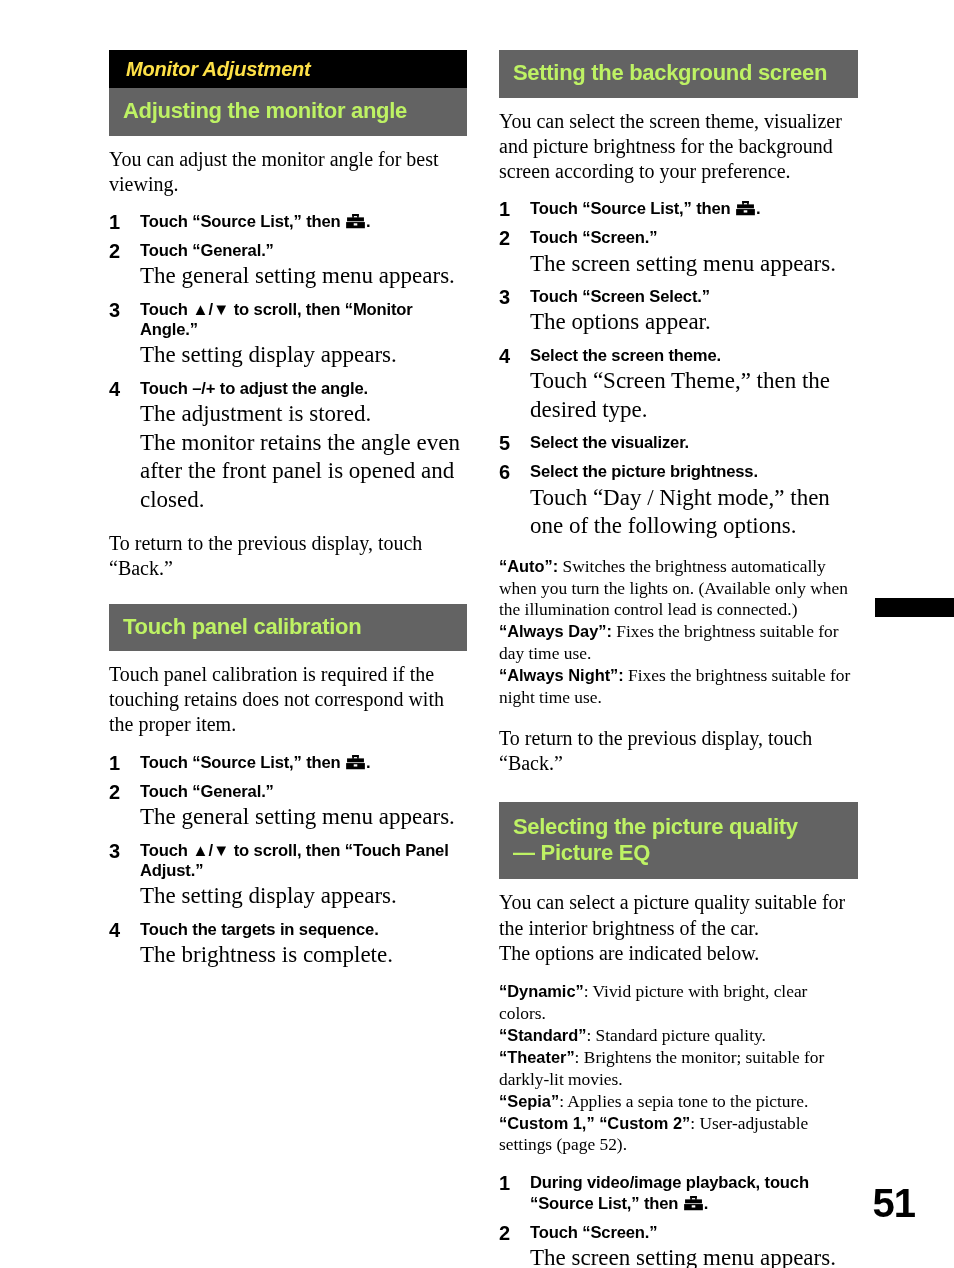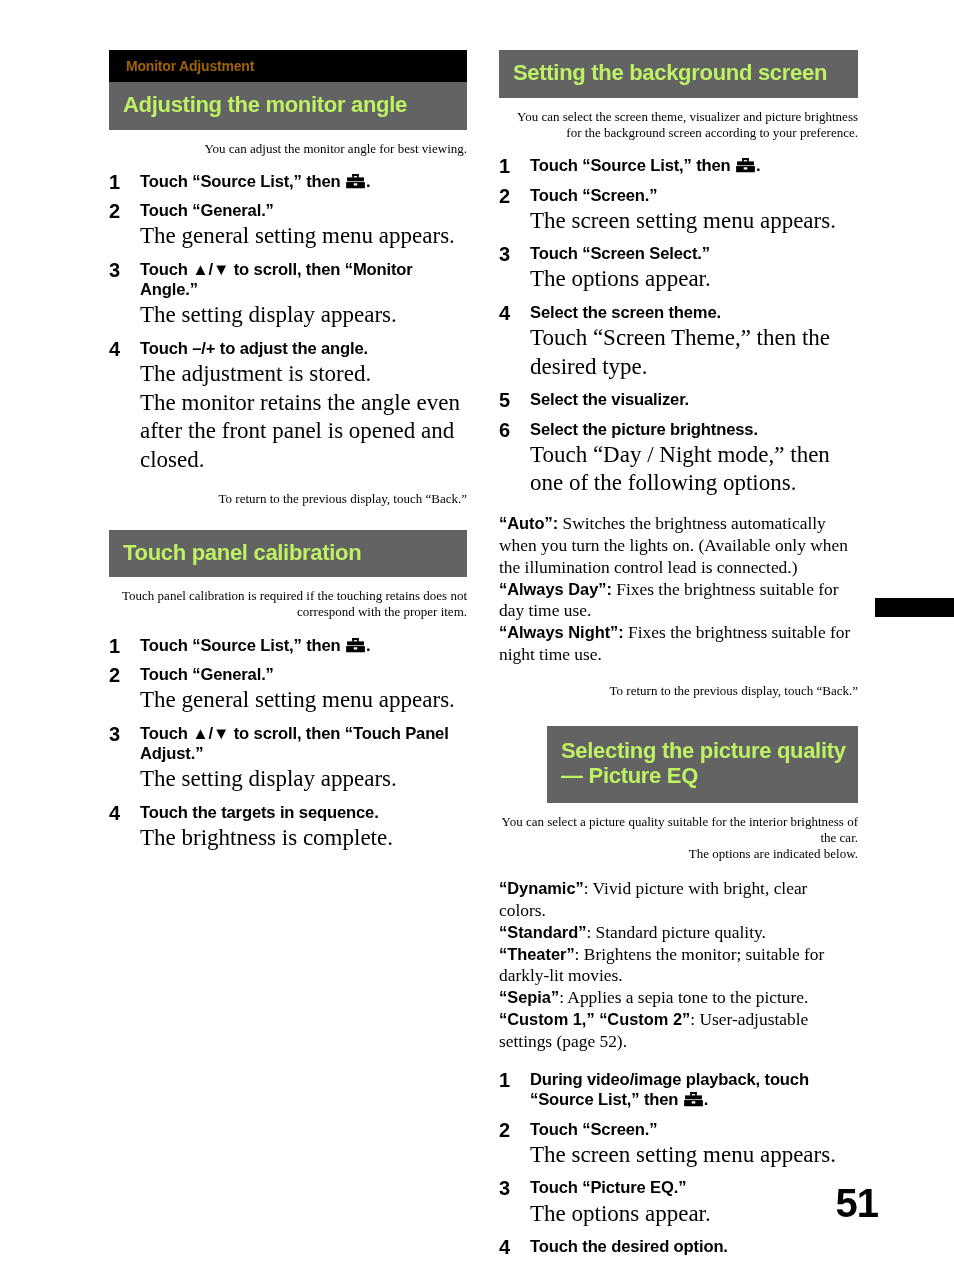--- a/index.html
+++ b/index.html
@@ -27,51 +27,50 @@
     position: absolute;
     top: 50px;
     width: 358px;
   }
   .col-left  { left: 109px; }
   .col-right { left: 499px; width: 359px; }
 
   
   .band-black {
     background: #000000;
-    color: #a16207;
-    font-family: "Liberation Sans", sans-serif;
-    font-weight: bold;
-    font-size: 14px;
+    color: #fde047;
+    font-family: "Liberation Sans", sans-serif;
+    font-weight: bold;
+    font-style: italic;
+    font-size: 20px;
     line-height: 1;
     padding: 9px 0 9px 17px;
     letter-spacing: -0.2px;
   }
   .band-gray {
     background: #636363;
     color: #bef264;
     font-family: "Liberation Sans", sans-serif;
     font-weight: bold;
     font-size: 22px;
     line-height: 1.16;
     padding: 10px 10px 12px 14px;
     letter-spacing: -0.3px;
   }
   .band-gray.two-line {
     padding-top: 12px;
     padding-bottom: 14px;
-    margin-left: 48px;
   }
   .band-gray .l2 { display: block; }
 
   
   .para {
-    font-size: 13px;
+    font-size: 20px;
     line-height: 1.26;
     margin: 11px 0 0 0;
-    text-align: right;
   }
   .para.gap   { margin-top: 17px; }
 
   
   .steps { margin-top: 15px; }
   .step {
     position: relative;
     padding-left: 31px;
     margin-bottom: 9px;
   }
@@ -128,21 +127,21 @@
     left: 875px;
     top: 598px;
     width: 79px;
     height: 19px;
     background: #000000;
   }
 
   
   .page-number {
     position: absolute;
-    left: 818px;
+    left: 855px;
     top: 1183px;
     width: 60px;
     text-align: right;
     font-family: "Liberation Sans", sans-serif;
     font-weight: bold;
     font-size: 40px;
     line-height: 1;
     letter-spacing: -1px;
   }
 </style>

